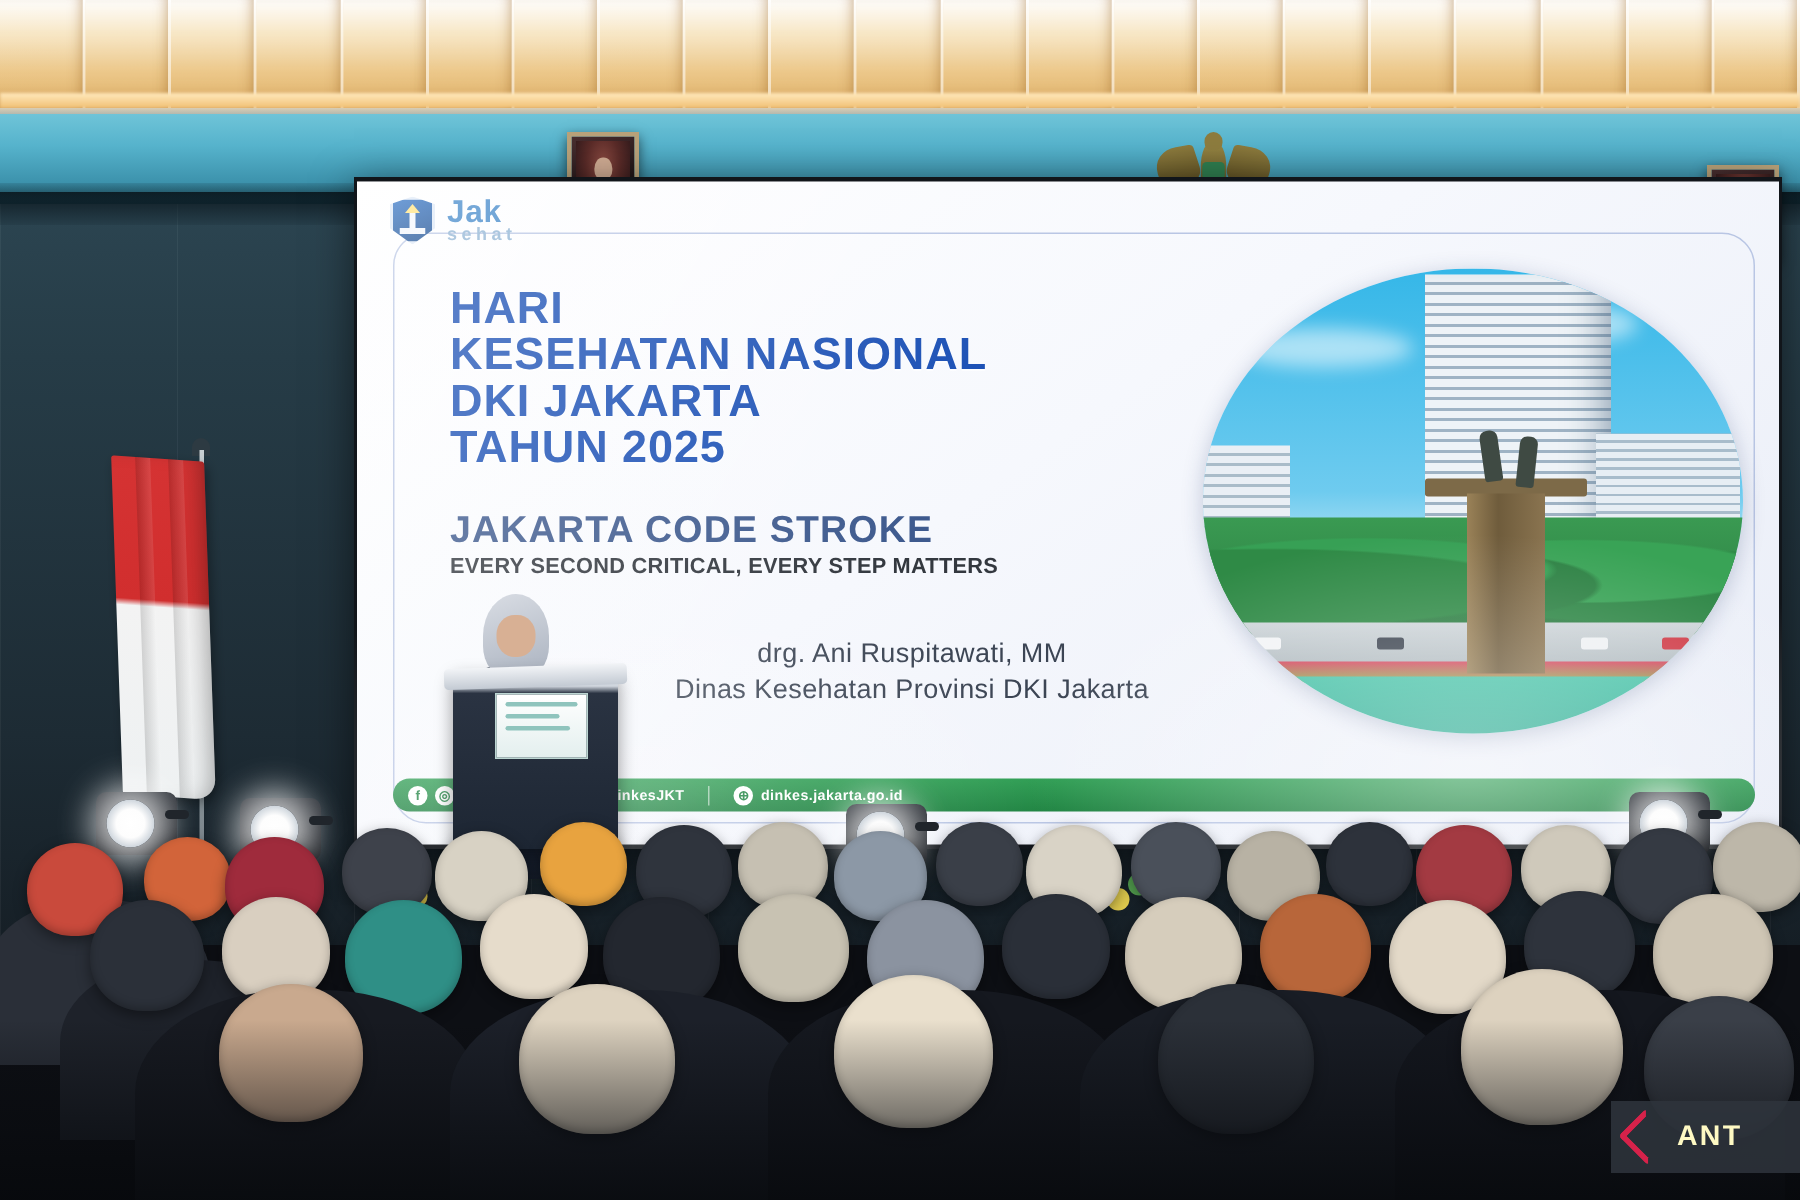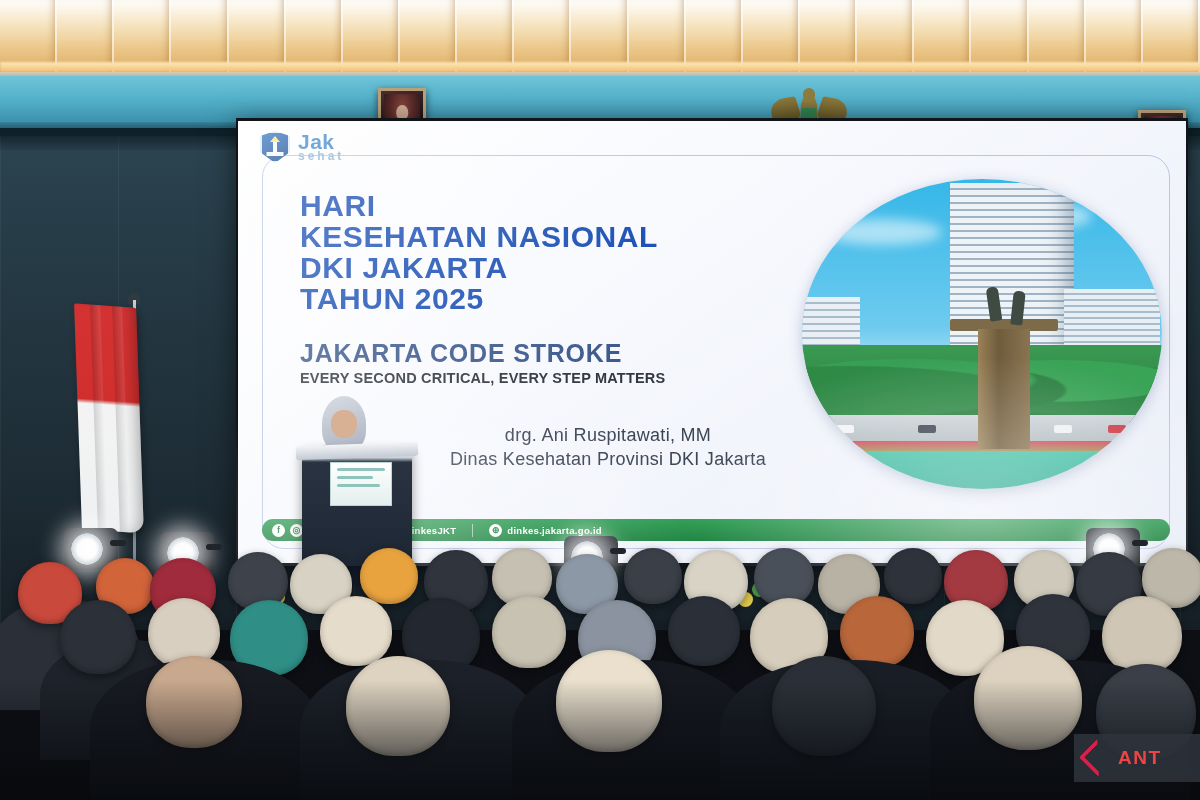--- a/index.html
+++ b/index.html
@@ -222,21 +222,21 @@
   .flowers { position:absolute; bottom:176px; width:60px; height:46px; }
   .flowers .fl { position:absolute; width:15px; height:15px; border-radius:50%; }
 
   
   .watermark { position:absolute; right:0; bottom:18px; width:126px; height:48px;
     background:rgba(46,52,60,.86); display:flex; align-items:center; gap:6px; padding-left:10px; }
   .wm-arrow { width:28px; height:26px; position:relative; flex:0 0 auto; }
   .wm-arrow:before { content:""; position:absolute; inset:0;
     border:4px solid #d6224a; border-right-color:transparent; border-top-color:transparent;
     transform:rotate(45deg); border-radius:3px; }
-  .wm-text { font-size:19px; font-weight:700; color:#ef4444; letter-spacing:1.5px; }
+  .wm-text { font-size:19px; font-weight:700; color:#fef9c3; letter-spacing:1.5px; }
 </style>
 </head>
 <body>
 
 <div id="scene">
 
   <div class="hall-back"></div>
   <div class="wall-panels"></div>
 
   <div class="ceiling">

